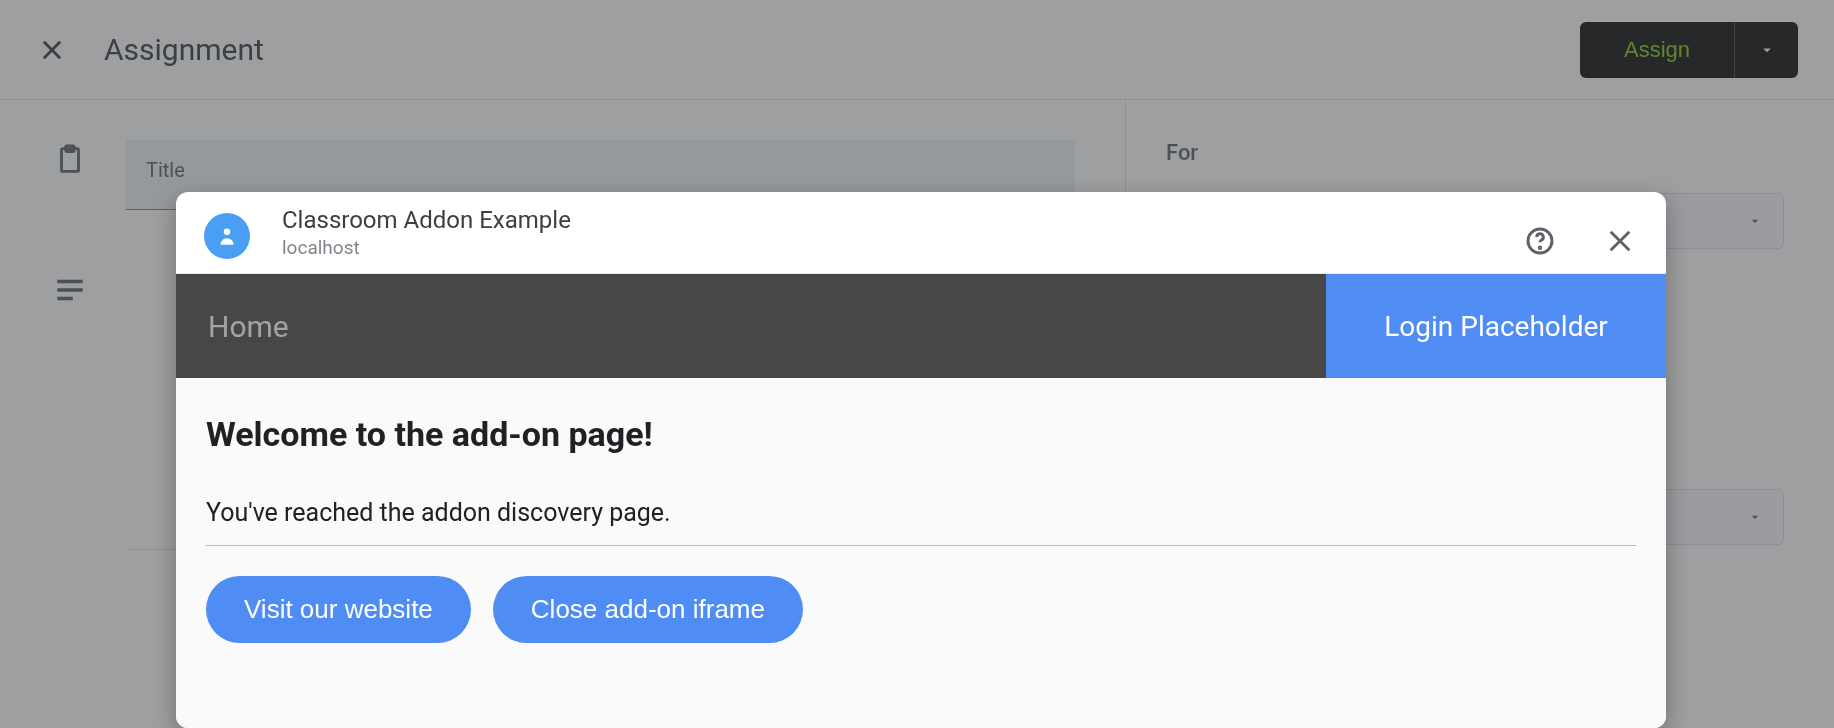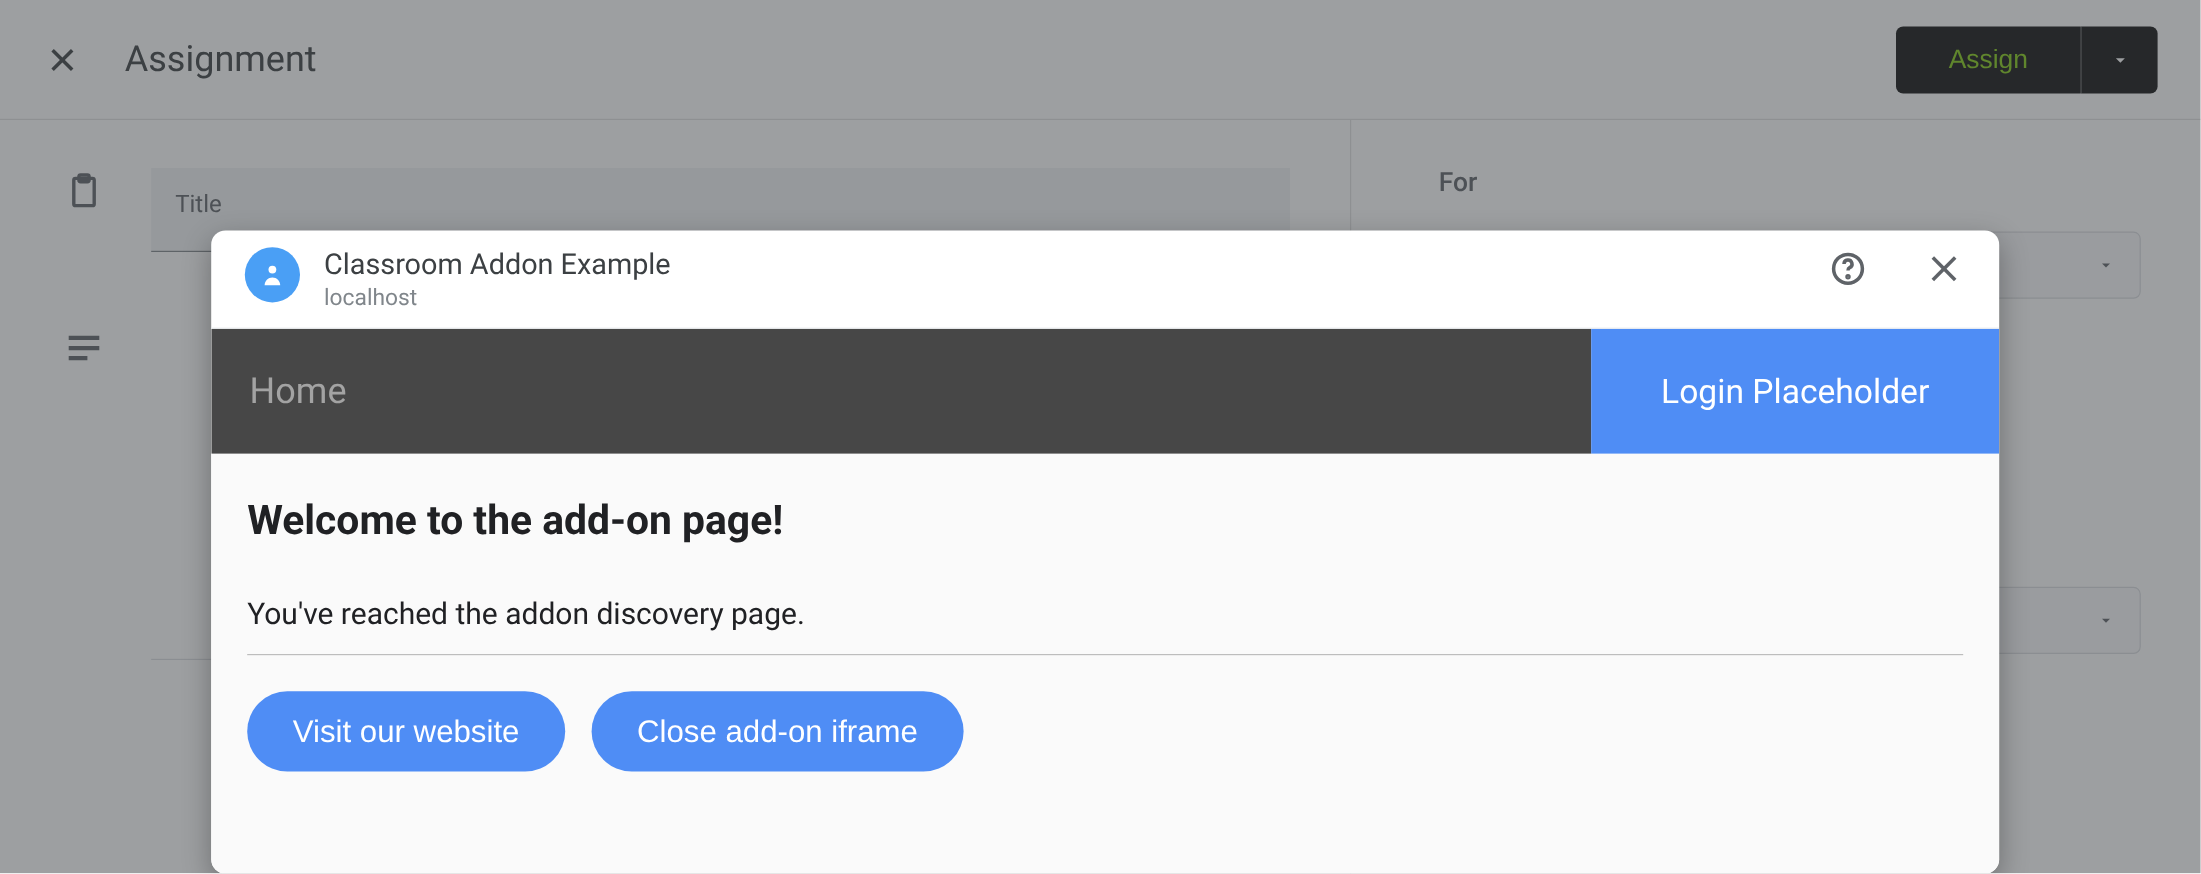--- a/index.html
+++ b/index.html
@@ -43,42 +43,42 @@
     flex: 1; background: #f1f3f4; border: none; border-bottom: 1px solid #80868b;
     padding: 18px 20px 10px 20px; min-height: 70px; display: flex; align-items: flex-start;
   }
   .title-field .floating { color: #5f6368; font-size: 20px; text-align: right; }
   
   .desc-field {
     flex: 1; background: transparent; border-bottom: 1px solid #dadce0;
     min-height: 280px;
   }
   
-  .for-label { color: #5f6368; font-size: 22px; font-weight: 500; margin-left: 33px; }
+  .for-label { color: #5f6368; font-size: 22px; font-weight: 500; }
   .for-select {
     margin-top: 28px; width: 100%; background: #f8f9fa; border: 1px solid #dadce0;
     border-radius: 6px; height: 56px; display: flex; align-items: center; justify-content: space-between;
     padding: 0 20px; cursor: pointer; color: #3c4043; font-size: 20px;
   }
   .for-select svg { width: 16px; height: 16px; fill: #5f6368; }
   .sel2 { margin-top: 240px; }
   
   
   .scrim {
     position: absolute; inset: 0; background: rgba(60,64,67,0.5);
   }
   
   
   .modal {
     position: absolute; left: 176px; top: 192px; width: 1490px; height: 536px;
     background: #fff; border-radius: 12px; box-shadow: 0 8px 24px rgba(0,0,0,0.3);
     overflow: hidden; display: flex; flex-direction: column;
   }
   .modal-header {
-    display: flex; align-items: flex-start; padding: 14px 28px; gap: 20px;
+    display: flex; align-items: flex-end; padding: 14px 28px; gap: 32px;
     border-bottom: 1px solid #e8eaed;
   }
   .addon-icon {
     width: 46px; height: 46px; border-radius: 50%; background: #4a9ff5;
     display: flex; align-items: center; justify-content: center;
   }
   .addon-icon svg { width: 26px; height: 26px; fill: #fff; }
   .addon-titles { flex: 1; }
   .addon-title { font-size: 24px; color: #3c4043; }
   .addon-sub { font-size: 19px; color: #80868b; margin-top: 2px; }

